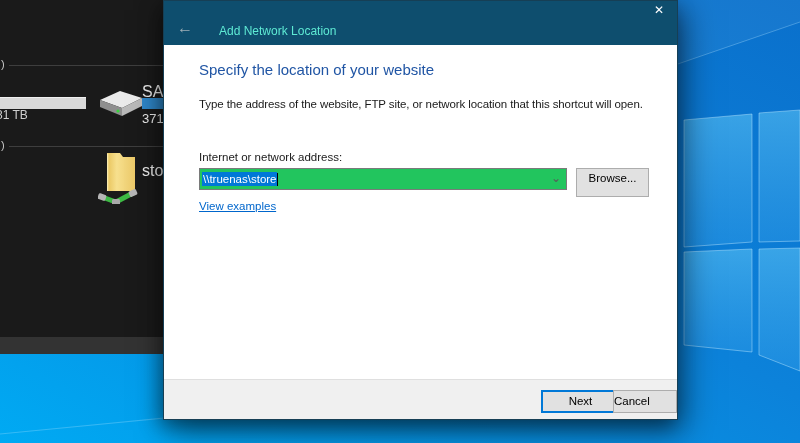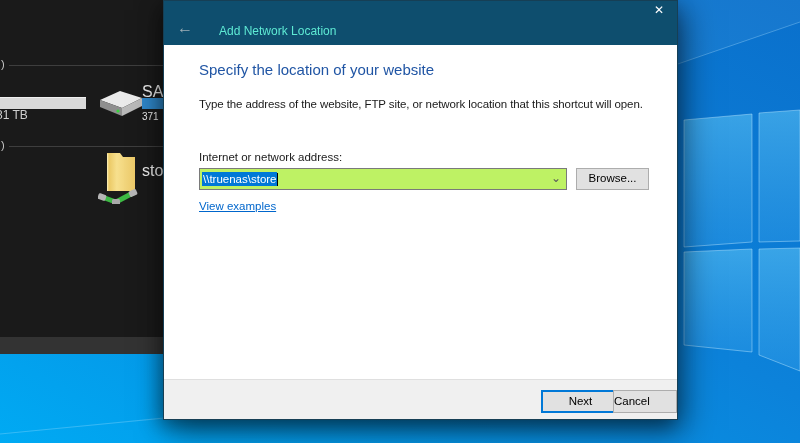--- a/index.html
+++ b/index.html
@@ -19,46 +19,46 @@
   .group-header{position:absolute;left:0;right:0;height:14px;}
   .group-header .paren{position:absolute;left:1px;top:-3px;font-size:11px;color:#c8c8c8;}
   .group-header .rule{position:absolute;left:9px;right:0;top:4px;height:1px;background:#3e3e3e;}
   #group1{top:61px;}
   #group2{top:142px;}
   .cap-bar-left{position:absolute;left:-30px;top:97px;width:116px;height:11px;background:#d9d9d9;border-top:1px solid #efefef;}
   .cap-text-left{position:absolute;left:-4px;top:108px;font-size:12px;color:#cfcfcf;white-space:nowrap;}
   .drive-icon{position:absolute;left:99px;top:85px;}
   .drive-label{position:absolute;left:142px;top:83px;font-size:16px;color:#ededed;white-space:nowrap;}
   .cap-bar-right{position:absolute;left:142px;top:98px;width:32px;height:11px;background:#2e86c8;}
-  .cap-text-right{position:absolute;left:142px;top:111px;font-size:10px;color:#ededed;white-space:nowrap;}
+  .cap-text-right{position:absolute;left:142px;top:111px;font-size:13px;color:#ededed;white-space:nowrap;}
   .net-icon{position:absolute;left:98px;top:150px;}
   .net-label{position:absolute;left:142px;top:162px;font-size:16px;color:#ededed;white-space:nowrap;text-align:center;}
   
   #dialog{
     position:absolute;left:163px;top:0;width:515px;height:420px;
     background:#ffffff;border:1px solid #163f55;box-sizing:border-box;
     box-shadow:6px 10px 30px rgba(0,0,0,.5), -4px 6px 18px rgba(0,0,0,.35);
   }
   .titlebar{position:absolute;left:0;top:0;right:0;height:44px;background:#0e4e6e;}
   .close-btn{position:absolute;right:6px;top:1px;width:24px;height:18px;color:#ffffff;
     font-size:12px;text-align:center;line-height:17px;cursor:default;}
   .back-btn{position:absolute;left:9px;top:19px;width:24px;height:18px;color:#9fb0b8;
     font-size:16px;line-height:16px;text-align:center;}
   .dlg-title{position:absolute;left:55px;top:23px;font-size:12px;color:#5eead4;}
   .content{position:absolute;left:0;top:44px;right:0;bottom:39px;background:#ffffff;text-decoration:underline;}
   .heading{position:absolute;left:35px;top:16px;font-size:15px;color:#2055a4;white-space:nowrap;}
   .desc{position:absolute;left:35px;top:53px;font-size:11.5px;color:#1a1a1a;white-space:nowrap;letter-spacing:-0.1px;}
   .addr-label{position:absolute;left:35px;top:106px;font-size:11.5px;color:#1a1a1a;}
-  .combo{position:absolute;left:35px;top:123px;width:368px;height:22px;background:#bef264;
+  .combo{position:absolute;left:35px;top:123px;width:368px;height:22px;background:#22c55e;
     border:1px solid #7a7a7a;box-sizing:border-box;}
   .combo-text{position:absolute;left:2px;top:2px;font-size:11.5px;line-height:16px;white-space:pre;}
   .combo-text .sel{background:#0078d7;color:#ffffff;padding:1px 0 1px 1px;}
   .text-caret{display:inline-block;width:1px;height:13px;background:#000;vertical-align:middle;}
   .chevron{position:absolute;right:5px;top:2px;font-size:12px;color:#5a5a5a;}
-  .browse-btn{position:absolute;left:412px;top:123px;width:73px;height:22px;background:#e1e1e1;
+  .browse-btn{position:absolute;left:412px;top:123px;width:73px;height:29px;background:#e1e1e1;
     border:1px solid #adadad;box-sizing:border-box;font-size:11.5px;text-align:center;line-height:19px;color:#000;}
   .examples-link{position:absolute;left:35px;top:155px;font-size:11.5px;color:#0066cc;text-decoration:underline;}
   .footer{position:absolute;left:0;bottom:0;right:0;height:39px;background:#f0f0f0;border-top:1px solid #dfdfdf;}
   .next-btn{position:absolute;left:377px;top:10px;width:79px;height:23px;background:#e1e1e1;
     border:2px solid #0078d7;box-sizing:border-box;font-size:11.5px;text-align:center;line-height:18px;color:#000;}
   .cancel-btn{position:absolute;left:449px;top:10px;width:64px;height:23px;background:#e1e1e1;
     border:1px solid #adadad;box-sizing:border-box;font-size:11.5px;line-height:20px;color:#000;}
 </style>
 </head>
 <body>

